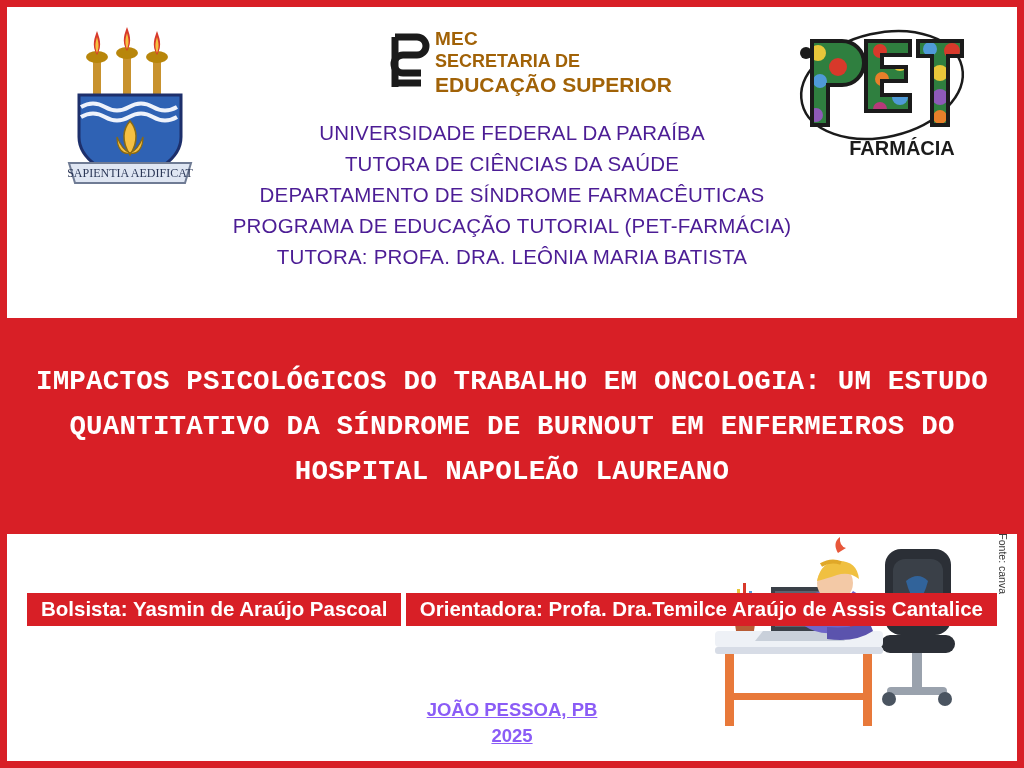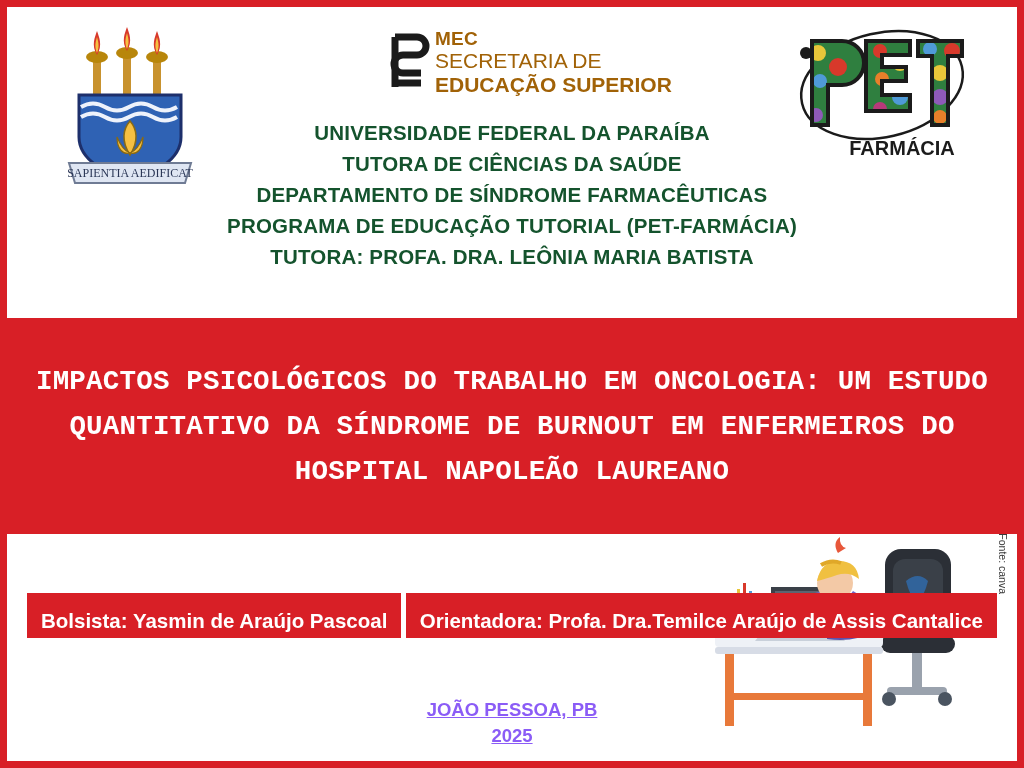--- a/index.html
+++ b/index.html
@@ -52,22 +52,22 @@
     top: 0;
     color: #a16207;
   }
   .mec-text .l1 {
     font-size: 19px;
     font-weight: bold;
     letter-spacing: .2px;
     line-height: 20px;
   }
   .mec-text .l2 {
-    font-size: 21px;
-    font-weight: normal;
+    font-size: 18px;
+    font-weight: bold;
     line-height: 24px;
   }
   .mec-text .l3 {
     font-size: 21px;
     font-weight: bold;
     line-height: 24px;
   }
   .pet-logo {
     position: absolute;
     right: 48px;
@@ -78,22 +78,22 @@
 
   .inst-block {
     position: absolute;
     left: 0;
     right: 0;
     top: 110px;
     text-align: center;
   }
   .inst-block div {
     font-size: 20.5px;
-    font-weight: bold;
-    color: #14532d;
+    font-weight: normal;
+    color: #4c1d95;
     line-height: 31px;
     letter-spacing: .2px;
   }
 
   
   .title-band {
     position: absolute;
     left: 0;
     right: 0;
     top: 311px;
@@ -127,21 +127,21 @@
     left: 0;
     right: 0;
     top: 45px;
     text-align: center;
   }
   .credit {
     display: inline-block;
     background: #d81f26;
     color: #ffffff;
     font-weight: bold;
-    padding: 16px 14px 5px;
+    padding: 4px 14px 5px;
     line-height: 24px;
   }
   .credit.one { font-size: 20.5px; }
   .credit.two { font-size: 20.5px; margin-top: 14px; }
 
   .place-wrap {
     position: absolute;
     left: 0;
     right: 0;
     top: 163px;

